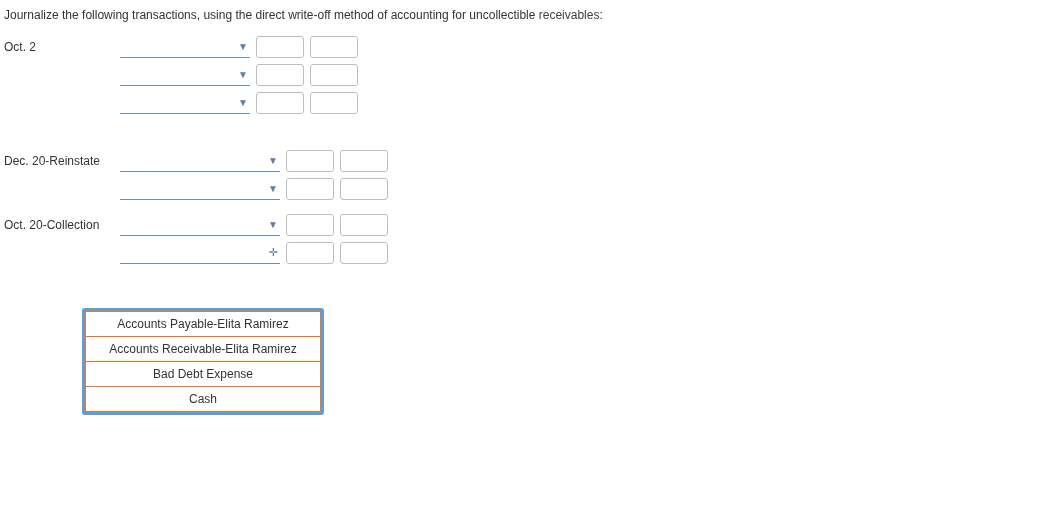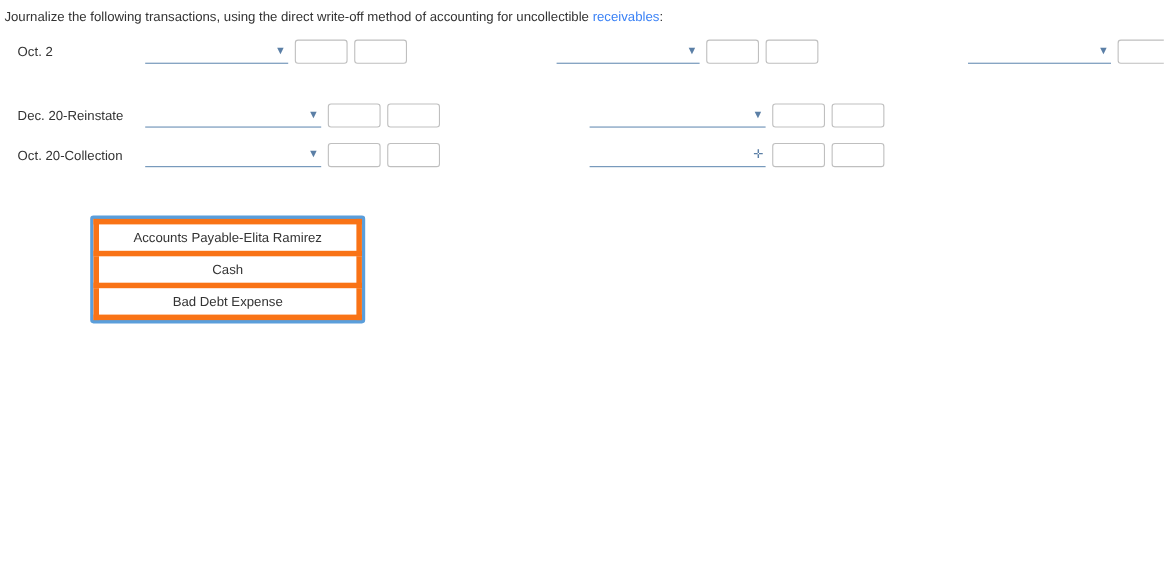--- a/index.html
+++ b/index.html
@@ -1,33 +1,33 @@
 <!DOCTYPE html>
 <html><head>
 <meta charset="utf-8">
 <style>
   html,body{margin:0;padding:0;font-family:Verdana,Arial,sans-serif;font-size:12px;color:#333;background:#fff}
   body{padding:8px 4px;width:1050px}
   .instr{margin-bottom:14px}
-  .green{color:#3b82f6}
+  .green{color:#404040}
   .subinstr{margin:2px 0 8px 0}
   .entry-block{margin-bottom:22px}
-  .rowset{display:flex;flex-direction:row;gap:20px;margin-left:12px}
+  .rowset{display:flex;flex-direction:column;gap:6px;margin-left:0}
   .jrow{display:flex;align-items:flex-end;gap:6px}
   .datecell{width:110px;font-size:12px;padding-bottom:4px}
   .acct{position:relative}
   .acct-line{border:none;border-bottom:1px solid #6a8fb5;background:transparent;height:20px;padding:0 18px 0 2px;font-size:12px;color:#333}
   .acct-line.w1{width:110px}
   .acct-line.w2{width:140px}
   .tri{position:absolute;right:2px;top:4px;font-size:10px;color:#5b7fa6;pointer-events:none}
   .tri-add{position:absolute;right:2px;top:3px;font-size:11px;color:#5b7fa6;pointer-events:none}
   .amt{width:40px;height:20px;border:1px solid #bfbfbf;border-radius:3px;background:#fff;font-size:12px;text-align:right;padding:0 3px}
   .dropdown{margin-top:8px;margin-left:78px;display:inline-block;border:3px solid #5a9edb;border-radius:3px;background:#fff}
   .dropdown-inner{border-collapse:collapse}
-  .dropdown-inner td{border:5px solid #f97316;padding:5px 12px;text-align:center;font-size:12px;color:#333;min-width:210px;cursor:pointer}
+  .dropdown-inner td{border:1px solid #f97316;padding:5px 12px;text-align:center;font-size:12px;color:#333;min-width:210px;cursor:pointer}
 </style>
 </head>
 <body>
 
 
 
 <div class="instr">
   <span>Journalize the following transactions, using the direct write-off method of accounting for uncollectible </span><span class="green">receivables</span><span>:</span>
 </div>
 
@@ -89,23 +89,26 @@
     </div>
   </div>
 
 <div class="dropdown">
   <table class="dropdown-inner">
       <tbody id="dd-body">
         <tr>
           <td>Accounts Payable-Elita Ramirez</td>
         </tr>
         <tr>
-          <td>Cash</td>
+          <td>Accounts Receivable-Elita Ramirez</td>
         </tr>
         <tr>
           <td>Bad Debt Expense</td>
+        </tr>
+        <tr>
+          <td>Cash</td>
         </tr>
       </tbody>
     </table>
 </div>
 
 
 
 
 </body></html>

